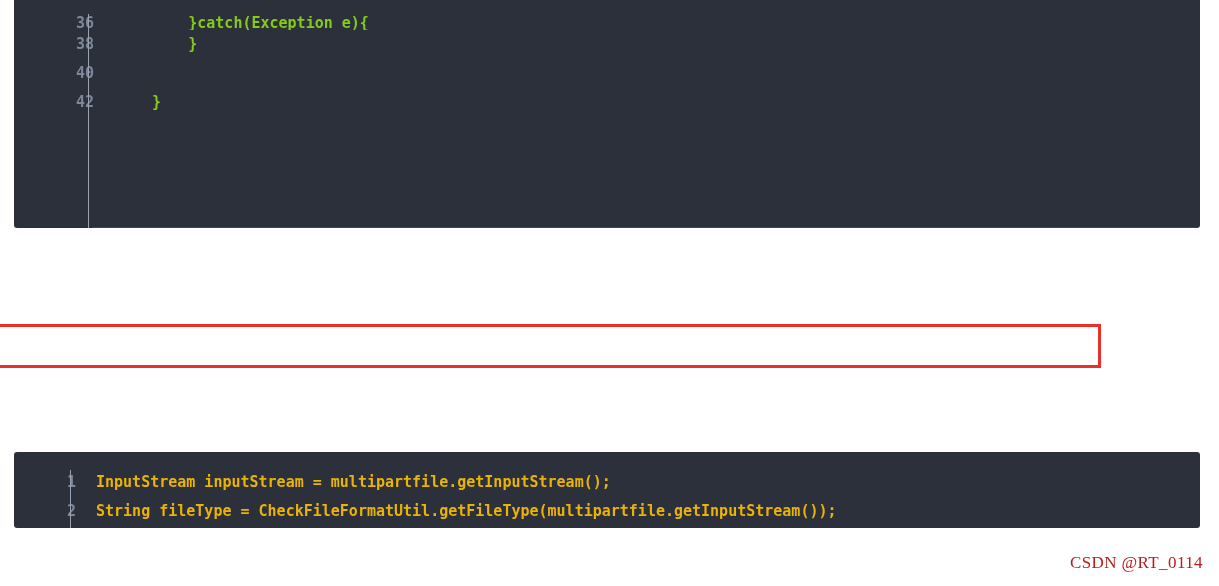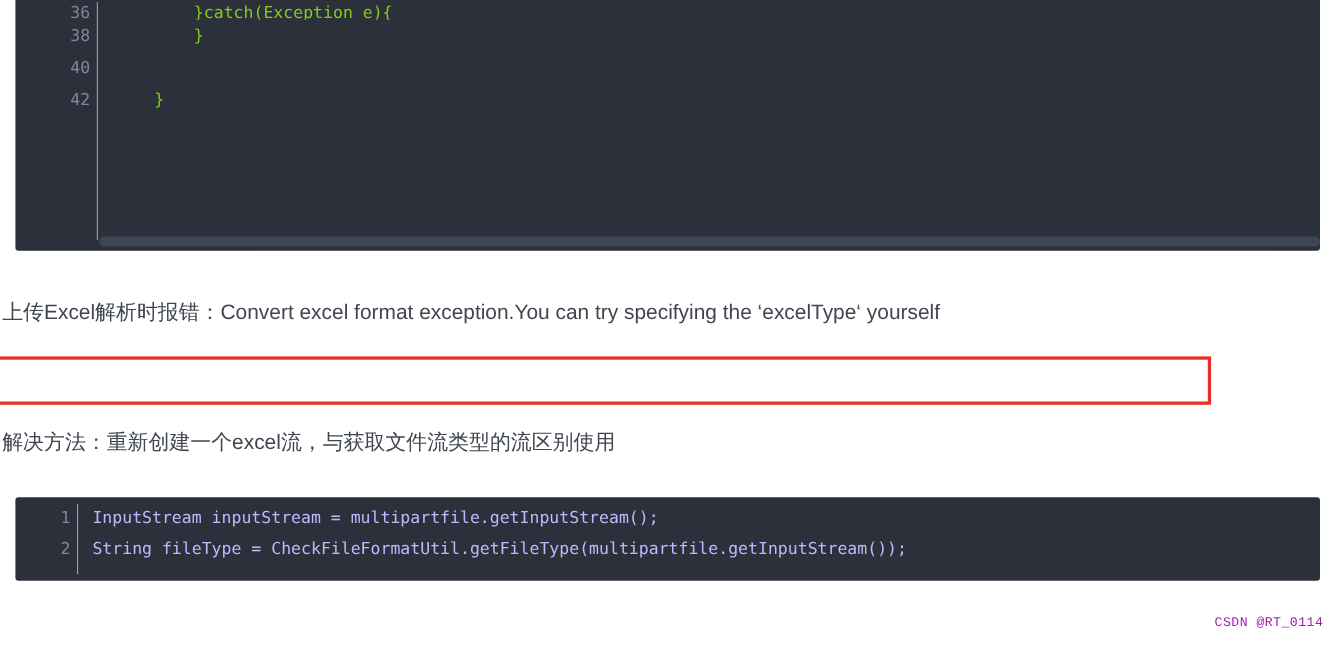--- a/index.html
+++ b/index.html
@@ -46,21 +46,22 @@
 
   .code-inner {
     position: relative;
     width: 100%;
     height: 100%;
   }
 
   .code-rows {
     display: block;
     padding: 4px;
-    margin: 0;
+    margin: 12px;
+    font-weight: bold;
   }
 
   .code-row {
     display: flex;
     align-items: flex-start;
     height: 29px;
     line-height: 29px;
     white-space: pre;
   }
   .code-block.second .code-row {
@@ -99,21 +100,21 @@
   .code-text {
     flex: 1 1 auto;
     padding-left: 22px;
     color: #84cc16;
     font-family: "DejaVu Sans Mono", "Liberation Mono", monospace;
     font-size: 15px;
     white-space: pre;
   }
   .code-block.second .code-text {
     padding-left: 20px;
-    color: #c4b5fd;
+    color: #eab308;
   }
 
   .scrollbar-track {
     position: absolute;
     left: 76px;
     right: 0px;
     bottom: 4px;
     height: 9px;
     background: #3e4554;
     border-radius: 5px;
@@ -153,24 +154,24 @@
     line-height: 26px;
     white-space: nowrap;
     font-family: "Liberation Sans", "DejaVu Sans", sans-serif;
   }
 
   
   .watermark {
     position: absolute;
     right: 16px;
     bottom: 13px;
-    color: #a21caf;
-    font-size: 12px;
+    color: #b91c1c;
+    font-size: 17px;
     letter-spacing: 0.4px;
-    font-family: Liberation Mono, monospace;
+    font-family: Liberation Serif, serif;
     white-space: nowrap;
   }
 </style>
 </head>
 <body>
 
 <div class="page">
 
   <div class="code-block first">
     <div class="code-inner">
@@ -178,25 +179,23 @@
       <div class="code-rows" id="upper-rows">
           <div class="code-row" style="height: 14px; line-height: 14px; overflow: hidden; align-items: flex-end;"><span class="ln">36</span><span class="code-text">        }catch(Exception e){</span></div>
           <div class="code-row"><span class="ln">38</span><span class="code-text">        }</span></div>
           <div class="code-row"><span class="ln">40</span><span class="code-text"></span></div>
           <div class="code-row"><span class="ln">42</span><span class="code-text">    }</span></div>
         </div>
       <div class="scrollbar-track"></div>
     </div>
   </div>
 
-  <div class="prose p1">上传Excel解析时报错：Convert excel format exception.You can try specifying the ‘excelType‘ yourself</div>
 
   <div class="highlight-box"></div>
 
-  <div class="prose p2">解决方法：重新创建一个excel流，与获取文件流类型的流区别使用</div>
 
   <div class="code-block second">
     <div class="code-inner">
       <div class="gutter-sep"></div>
       <div class="code-rows" id="lower-rows">
           <div class="code-row"><span class="ln">1</span><span class="code-text">InputStream inputStream = multipartfile.getInputStream();</span></div>
           <div class="code-row"><span class="ln">2</span><span class="code-text">String fileType = CheckFileFormatUtil.getFileType(multipartfile.getInputStream());</span></div>
         </div>
     </div>
   </div>

